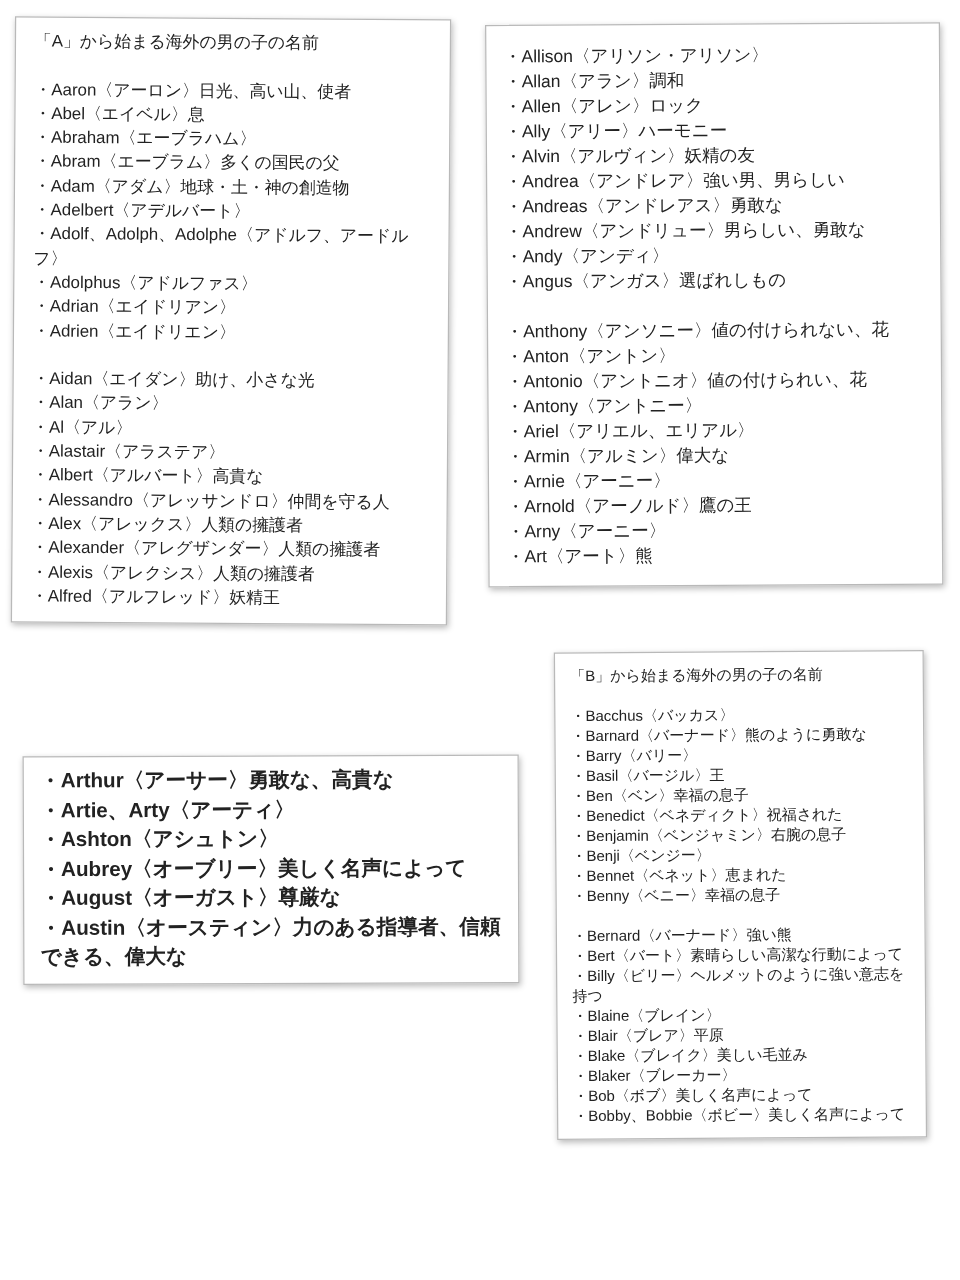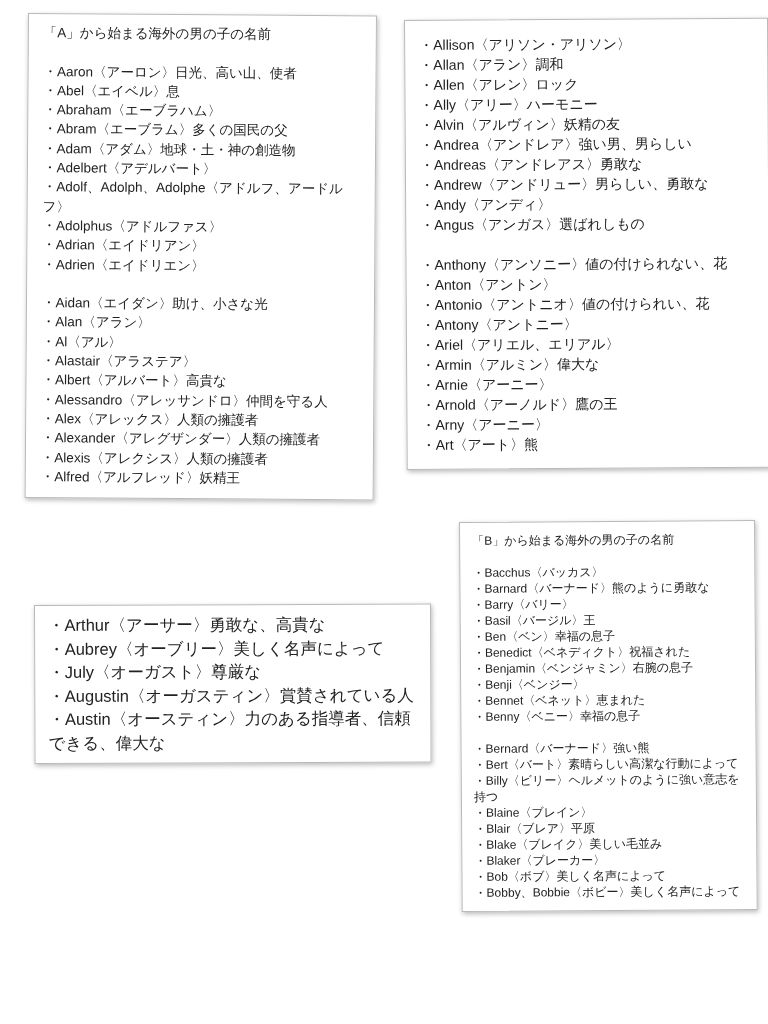--- a/index.html
+++ b/index.html
@@ -3,40 +3,40 @@
 <meta charset="utf-8">
 <style>
   html,body{margin:0;padding:0;}
   body{
     width:768px;height:1024px;overflow:hidden;position:relative;
     background:#ffffff;
     font-family:"Liberation Sans","DejaVu Sans",sans-serif;
     color:#222222;
     -webkit-font-smoothing:antialiased;
   }
-  .page{position:absolute;inset:0;margin-left:16px;}
+  .page{position:absolute;inset:0;}
   .card{
     position:absolute;
     background:#ffffff;
     border:1px solid #b9b9b9;
     box-shadow:1px 2px 5px rgba(0,0,0,.28);
     box-sizing:border-box;
     transform-origin:top left;
   }
   .line{margin:0;padding:0;white-space:normal;word-break:break-word;}
   .gap{}
   
   .card-0{left:12px;top:13px;width:349px;padding:9px 21px 11px 15px;
           font-size:13.5px;line-height:19.3px;transform:rotate(.4deg);}
   
   .card-1{left:388px;top:20px;width:364px;padding:14px;
           font-size:14px;line-height:20px;transform:rotate(-.35deg);}
   
   .card-2{left:18px;top:605px;width:397px;padding:8px 13px;
-          font-size:16.5px;line-height:23.5px;transform:rotate(-.2deg);}
+          font-size:16.5px;line-height:23.5px;transform:rotate(-.2deg);font-weight:bold;}
   
   .card-3{left:443px;top:522px;width:296px;padding:10px 12px;
           font-size:12px;line-height:16px;transform:rotate(-.4deg);}
 </style>
 </head>
 <body>
 
 <div class="page">
   <section class="card card-0">
     <div class="card-content">
@@ -86,23 +86,24 @@
         <p class="line">・Armin〈アルミン〉偉大な</p>
         <p class="line">・Arnie〈アーニー〉</p>
         <p class="line">・Arnold〈アーノルド〉鷹の王</p>
         <p class="line">・Arny〈アーニー〉</p>
         <p class="line">・Art〈アート〉熊</p>
       </div>
   </section>
   <section class="card card-2">
     <div class="card-content">
         <p class="line">・Arthur〈アーサー〉勇敢な、高貴な</p>
+        <p class="line">・Artie、Arty〈アーティ〉</p>
+        <p class="line">・Ashton〈アシュトン〉</p>
         <p class="line">・Aubrey〈オーブリー〉美しく名声によって</p>
-        <p class="line">・July〈オーガスト〉尊厳な</p>
-        <p class="line">・Augustin〈オーガスティン〉賞賛されている人</p>
+        <p class="line">・August〈オーガスト〉尊厳な</p>
         <p class="line">・Austin〈オースティン〉力のある指導者、信頼できる、偉大な</p>
       </div>
   </section>
   <section class="card card-3">
     <div class="card-content">
         <p class="line title">「B」から始まる海外の男の子の名前</p>
         <p class="line gap">&nbsp;</p>
         <p class="line">・Bacchus〈バッカス〉</p>
         <p class="line">・Barnard〈バーナード〉熊のように勇敢な</p>
         <p class="line">・Barry〈バリー〉</p>

